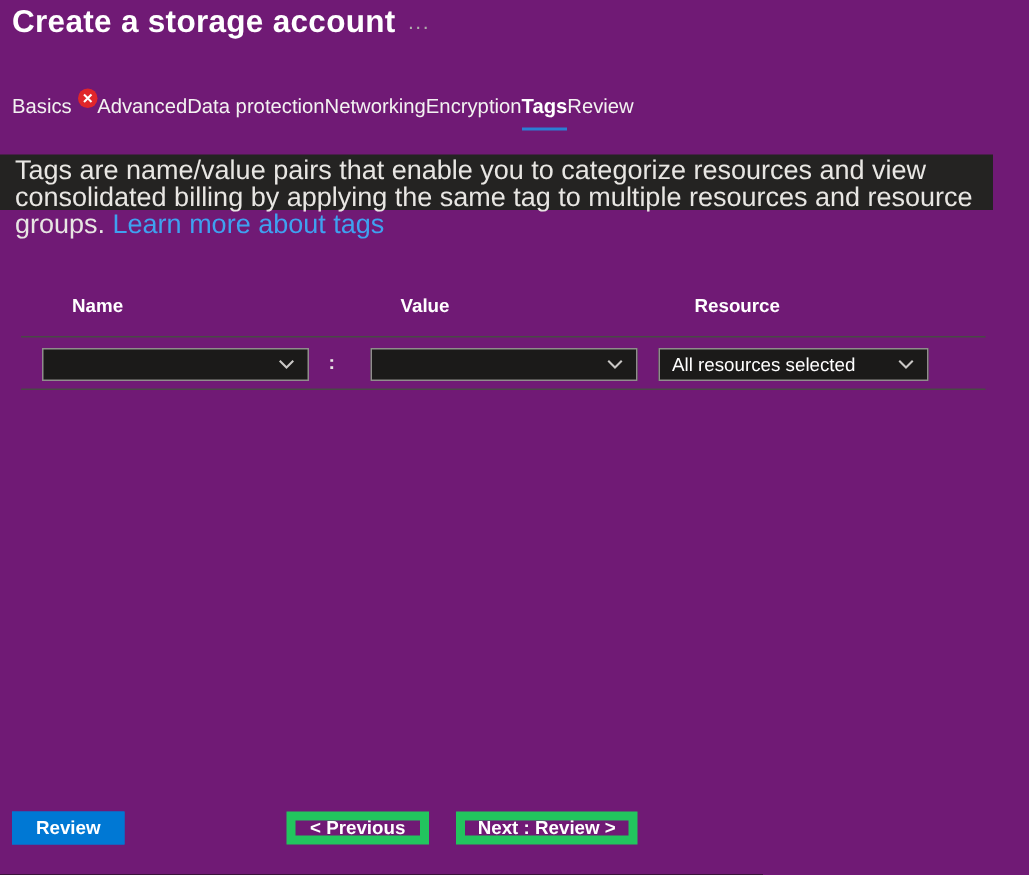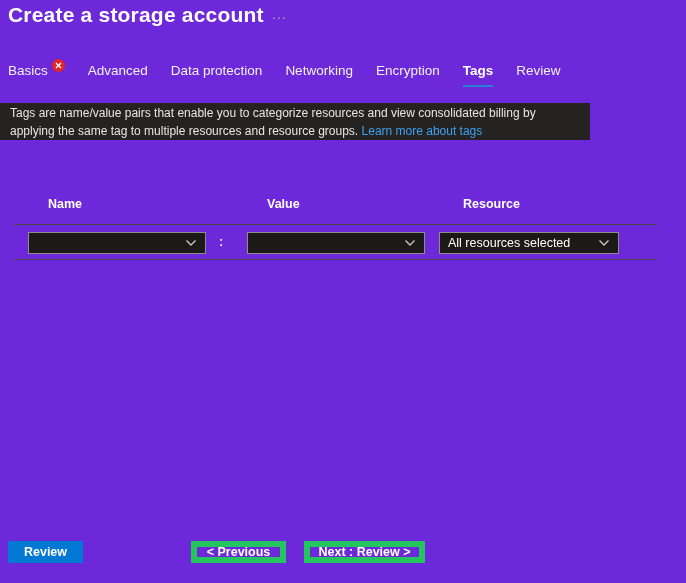--- a/index.html
+++ b/index.html
@@ -1,62 +1,62 @@
 <!DOCTYPE html>
 <html><head>
 <meta charset="utf-8">
 <style>
   * { margin: 0; padding: 0; box-sizing: border-box; }
   html, body { background: #111; }
   body { font-family: "Liberation Sans", "DejaVu Sans", sans-serif; }
   .canvas {
     position: relative;
     width: 686px; height: 583px;
-    background: #6d28d9;
+    background: #701a75;
     color: #ffffff;
     overflow: hidden;
   }
 
   
   .page-title {
     position: absolute; left: 8px; top: 3px;
     font-size: 21px; font-weight: bold; color: #ffffff;
     letter-spacing: 0.2px;
   }
   .title-more {
     position: absolute; left: 272px; top: 6px;
     color: #b0aeac; font-size: 14px; letter-spacing: 1px;
     cursor: pointer;
   }
 
   
   .tabs {
     position: absolute; left: 8px; top: 63px;
-    display: flex; align-items: flex-start; gap: 23px;
+    display: flex; align-items: flex-start; 
     font-size: 13.5px; color: #f3f2f1;
   }
   .tab { position: relative; padding-bottom: 9px; cursor: pointer; white-space: nowrap; }
   .tab.active { font-weight: bold; color: #ffffff; }
   .tab.active::after {
     content: ""; position: absolute; left: 0; right: 0; bottom: 0;
     height: 2.5px; background: #2b7fd4;
   }
   .error-badge {
     display: inline-block; vertical-align: top;
     width: 13px; height: 13px; margin-left: 4px; margin-top: -4px;
     background: #e0262b; border-radius: 50%;
     position: relative;
   }
   .error-badge svg { position: absolute; left: 3px; top: 3px; }
 
   
   .info-band {
-    position: absolute; left: 0; top: 103px; width: 590px; height: 37px;
+    position: absolute; left: 0; top: 103px; width: 662px; height: 37px;
     background: #242322;
-    font-size: 12px; line-height: 18px; color: #e8e6e3;
+    font-size: 18px; line-height: 18px; color: #e8e6e3;
     padding: 1px 12px 0 10px;
   }
   .info-band a { color: #3fa1f0; text-decoration: none; cursor: pointer; }
   .note-text {
     position: absolute; left: 10px; top: 148px; width: 660px;
     font-size: 12.5px; color: #e8e6e3;
   }
 
   
   .col-header {

